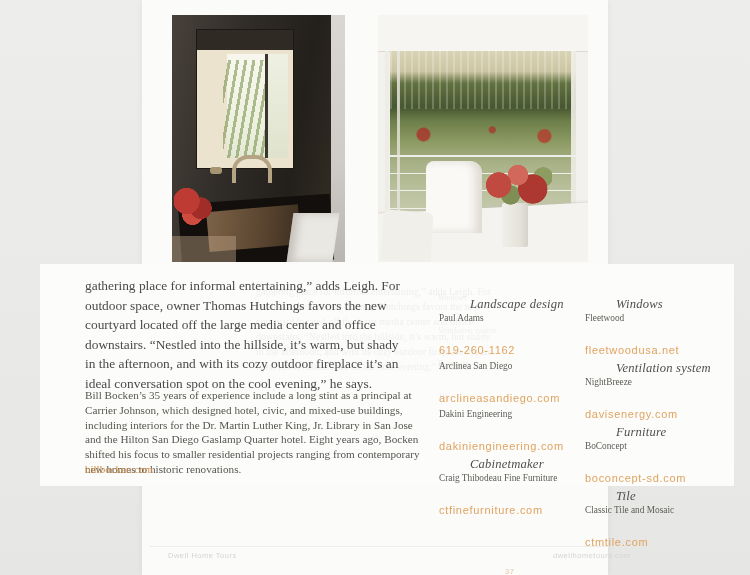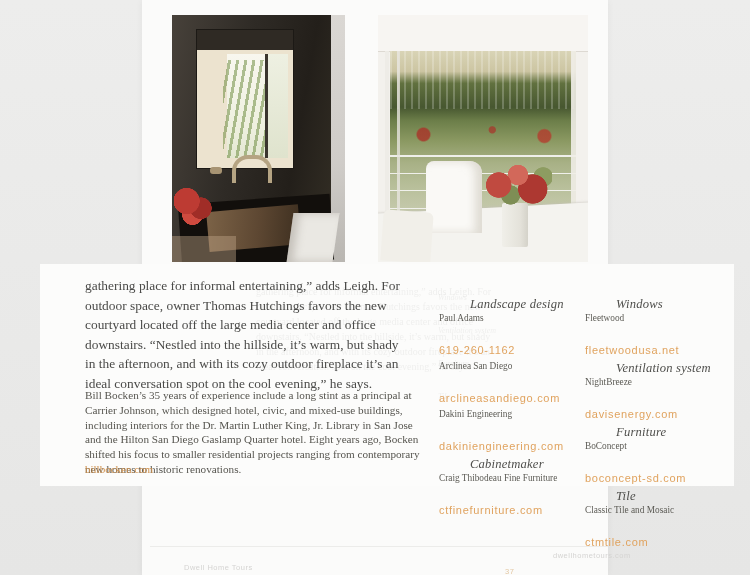--- a/index.html
+++ b/index.html
@@ -100,21 +100,21 @@
   .dir-cat{font-style:italic;font-size:12.6px;line-height:14px;color:#4e4e4b;
     letter-spacing:.2px;margin-left:31px;}
   .dir-name{font-size:9.3px;line-height:10px;margin-top:2px;color:#5c5b55;}
   .dir-link{font-family:"Liberation Sans", sans-serif;font-size:11px;line-height:10px;
     margin-top:22px;color:#e0a35f;letter-spacing:.7px;cursor:pointer;}
 
   
   .footer-rule{left:150px;top:546px;width:458px;height:1px;background:#ececea;}
   .footer-text{font-family:"Liberation Sans", sans-serif;font-size:7.5px;
     letter-spacing:.5px;color:#d5d4d2;top:551px;}
-  .footer-pub{left:184px;margin-top:12px;}
+  .footer-pub{left:168px;}
   .footer-page{left:505px;color:#e3c8a4;margin-top:16px;}
   .footer-site{left:553px;}
 </style>
 </head>
 <body>
 
 <div class="abs sheet-base"></div>
 <div class="abs sheet-wide"></div>
 
 <div class="abs photo photo-left">

